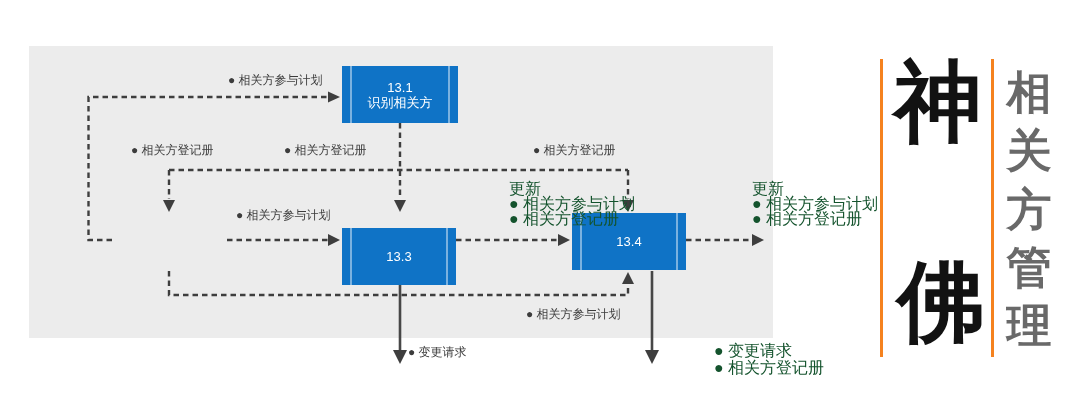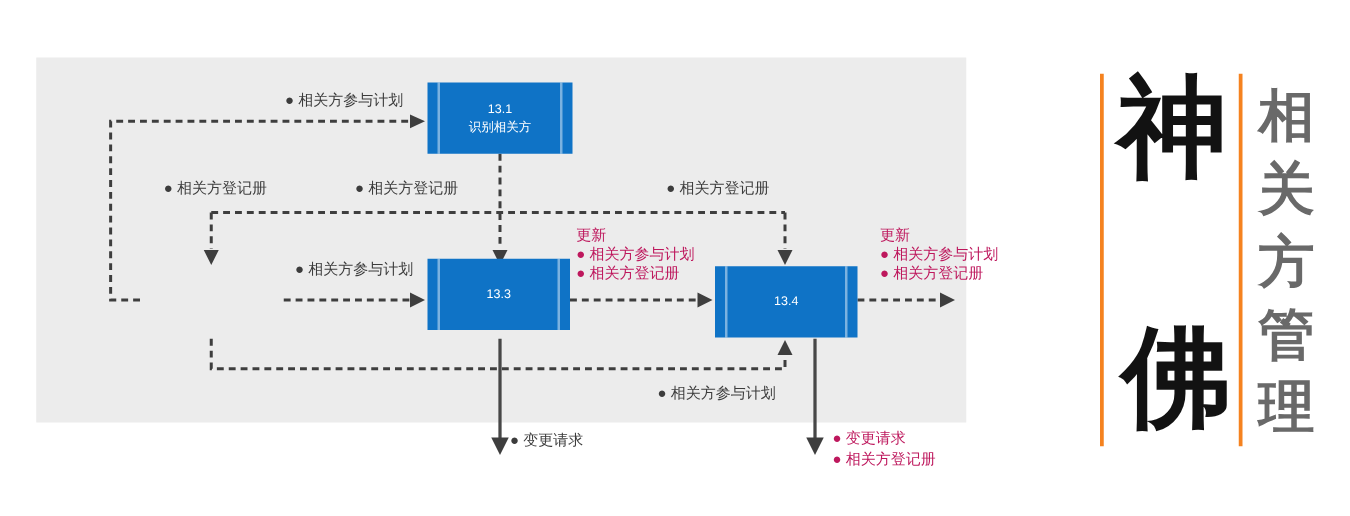--- a/index.html
+++ b/index.html
@@ -5,27 +5,27 @@
   html,body{margin:0;padding:0;background:#ffffff;}
   body{font-family:"Liberation Sans",sans-serif;}
   .canvas{position:relative;width:1080px;height:413px;background:#ffffff;overflow:hidden;}
   .panel{position:absolute;left:29px;top:46px;width:744px;height:292px;background:#ececec;}
   svg.wires{position:absolute;left:0;top:0;width:1080px;height:413px;}
   .dashed{fill:none;stroke:#3e3e3e;stroke-width:2.4;stroke-dasharray:5.5 4;}
   .solid{fill:none;stroke:#474747;stroke-width:2.6;}
   .ah{fill:#3e3e3e;stroke:none;}
   .box{position:absolute;width:114px;height:57px;background:#0f73c6;color:#ffffff;
        display:flex;flex-direction:column;align-items:center;justify-content:center;
-       text-align:center;font-size:10px;line-height:15px;}
+       text-align:center;font-size:13px;line-height:15px;}
   .box::before,.box::after{content:"";position:absolute;top:0;bottom:0;width:2px;background:rgba(255,255,255,.45);}
   .box::before{left:8px;}
   .box::after{right:8px;}
   .box .bname{width:78px;}
   .lbl{position:absolute;font-size:12px;line-height:15px;color:#3c3c3c;white-space:nowrap;}
-  .lblblock{position:absolute;font-size:12px;line-height:15px;color:#be185d;white-space:nowrap;}
+  .lblblock{position:absolute;font-size:16px;line-height:15px;color:#14532d;white-space:nowrap;margin-left:48px;}
   .lblblock div{margin:0;}
   .vline{position:absolute;width:3px;background:#f5821f;}
   .brandchar{position:absolute;font-size:88px;line-height:1;font-weight:900;color:#121212;}
   .vtitle{position:absolute;left:1001px;top:70px;width:56px;height:278px;display:flex;
           flex-direction:column;justify-content:space-between;align-items:center;
           font-size:45px;font-weight:700;color:#696969;line-height:1;}
 </style>
 </head>
 <body>
 
@@ -61,21 +61,21 @@
     <path class="solid" d="M 400 271 L 400 351"></path>
     <polygon class="ah" points="393,350 407,350 400,364"></polygon>
     <path class="solid" d="M 652 271 L 652 351"></path>
     <polygon class="ah" points="645,350 659,350 652,364"></polygon>
   </svg>
 
   <div class="box" style="left:342px;top:66px;width:116px;">
     <div>13.1</div>
     <div class="bname">识别相关方</div>
   </div>
-  <div class="box" style="left:342px;top:207px;gap:36px;">
+  <div class="box" style="left:342px;top:228px;gap:36px;">
     <div>13.3</div>
   </div>
   <div class="box" style="left:572px;top:213px;">
     <div>13.4</div>
   </div>
 
   <div class="lbl" style="left:228px;top:73px;">● 相关方参与计划</div>
   <div class="lbl" style="left:131px;top:143px;">● 相关方登记册</div>
   <div class="lbl" style="left:284px;top:143px;">● 相关方登记册</div>
   <div class="lbl" style="left:533px;top:143px;">● 相关方登记册</div>

